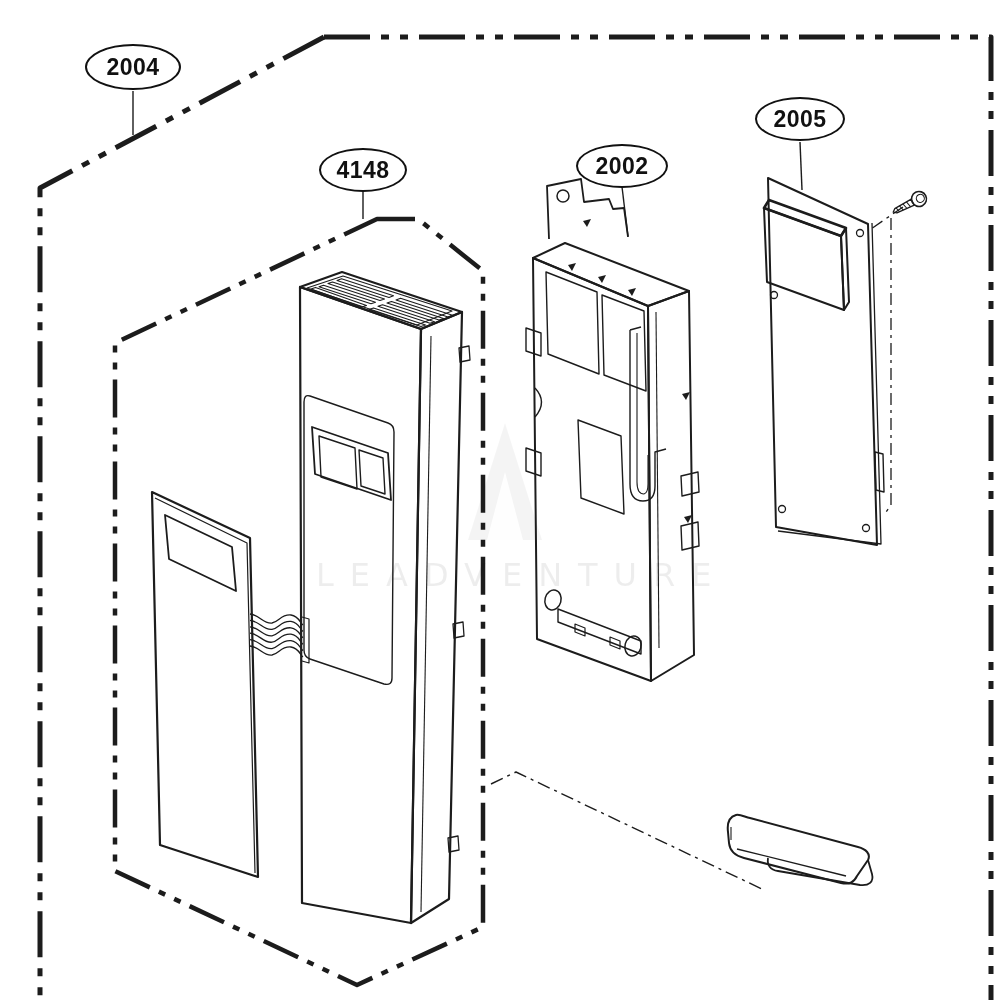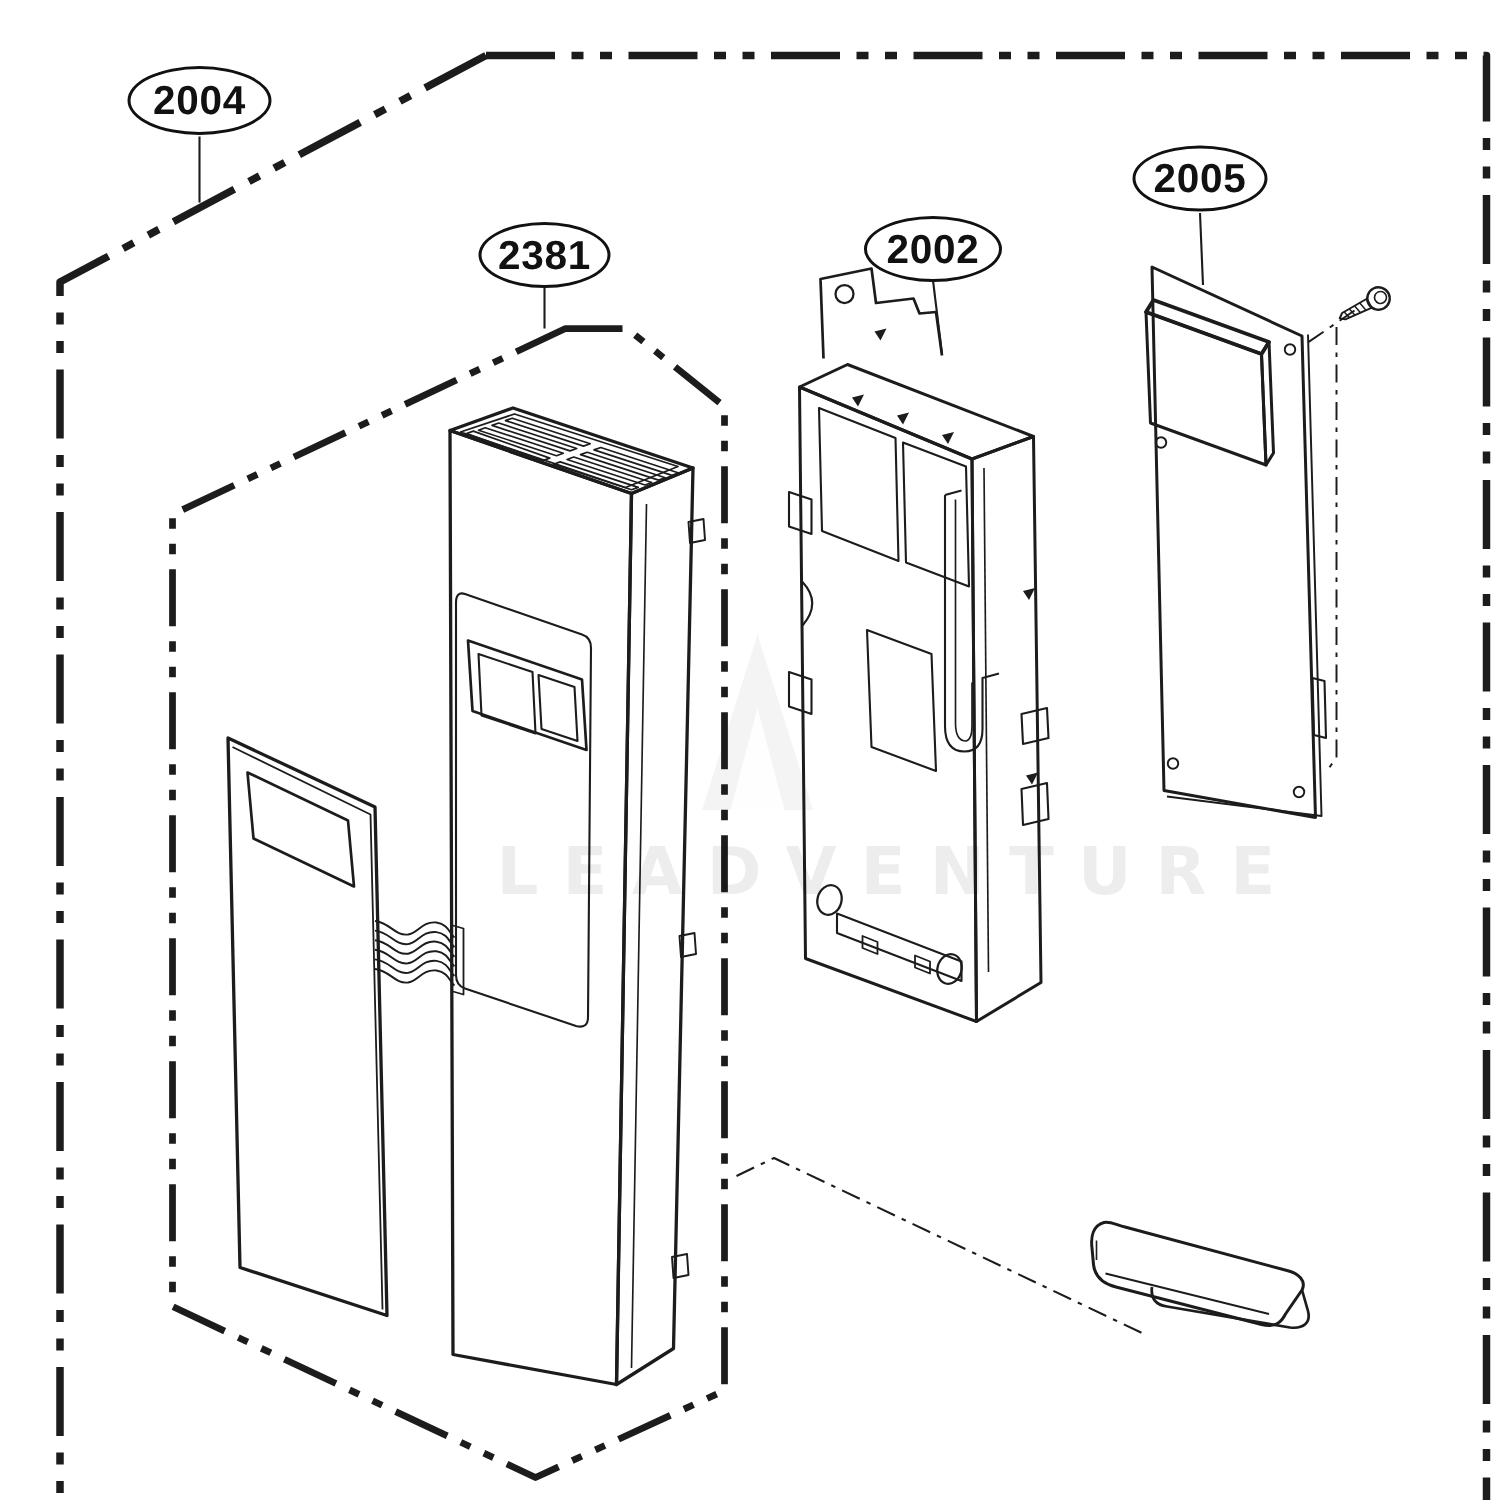--- a/index.html
+++ b/index.html
@@ -4,29 +4,28 @@
 <style>
   html,body{margin:0;padding:0;background:#fff;}
   .stage{
     position:relative;width:1000px;height:1000px;background:#fff;
     font-family:"Liberation Sans",sans-serif;overflow:hidden;
   }
   .stage svg{position:absolute;left:0;top:0;}
   .callout{
     position:absolute;display:flex;align-items:center;justify-content:center;
     background:#fff;border:2.5px solid #111;border-radius:50%;
-    font-weight:bold;font-size:27px;color:#111;letter-spacing:.5px;
+    font-weight:bold;font-size:23px;color:#111;letter-spacing:.5px;
     box-sizing:border-box;cursor:pointer;z-index:5;
   }
   .watermark{
     position:absolute;left:316px;top:556px;width:400px;
-    font-family:"DejaVu Sans",sans-serif;font-weight:bold;font-size:44px;
+    font-family:"DejaVu Sans",sans-serif;font-weight:normal;font-size:32px;
     letter-spacing:16px;color:rgba(0,0,0,0.07);z-index:1;white-space:nowrap;
     user-select:none;
-    margin-left:15px;
   }
 </style>
 </head>
 <body>
 
 <div class="stage">
 
   <svg width="1000" height="1000" viewBox="0 0 1000 1000" fill="none" stroke="#1c1c1c" stroke-linecap="butt" stroke-linejoin="round">
 
     <g stroke="none">
@@ -173,21 +172,21 @@
       <path d="M731 827 L731 840" stroke-width="1.1"></path>
     </g>
     <path stroke-width="1.4" stroke-dasharray="13 5 3 5" d="M491 784 L516 772 L762 889"></path>
   </svg>
 
   <div class="callout" style="left:85px;top:44px;width:96px;height:46px;">
     <span>2004</span>
   </div>
 
   <div class="callout" style="left:319px;top:148px;width:88px;height:44px;">
-    <span>2381</span>
+    <span>4148</span>
   </div>
 
   <div class="callout" style="left:576px;top:144px;width:92px;height:44px;">
     <span>2002</span>
   </div>
 
   <div class="callout" style="left:755px;top:97px;width:90px;height:44px;">
     <span>2005</span>
   </div>
 

